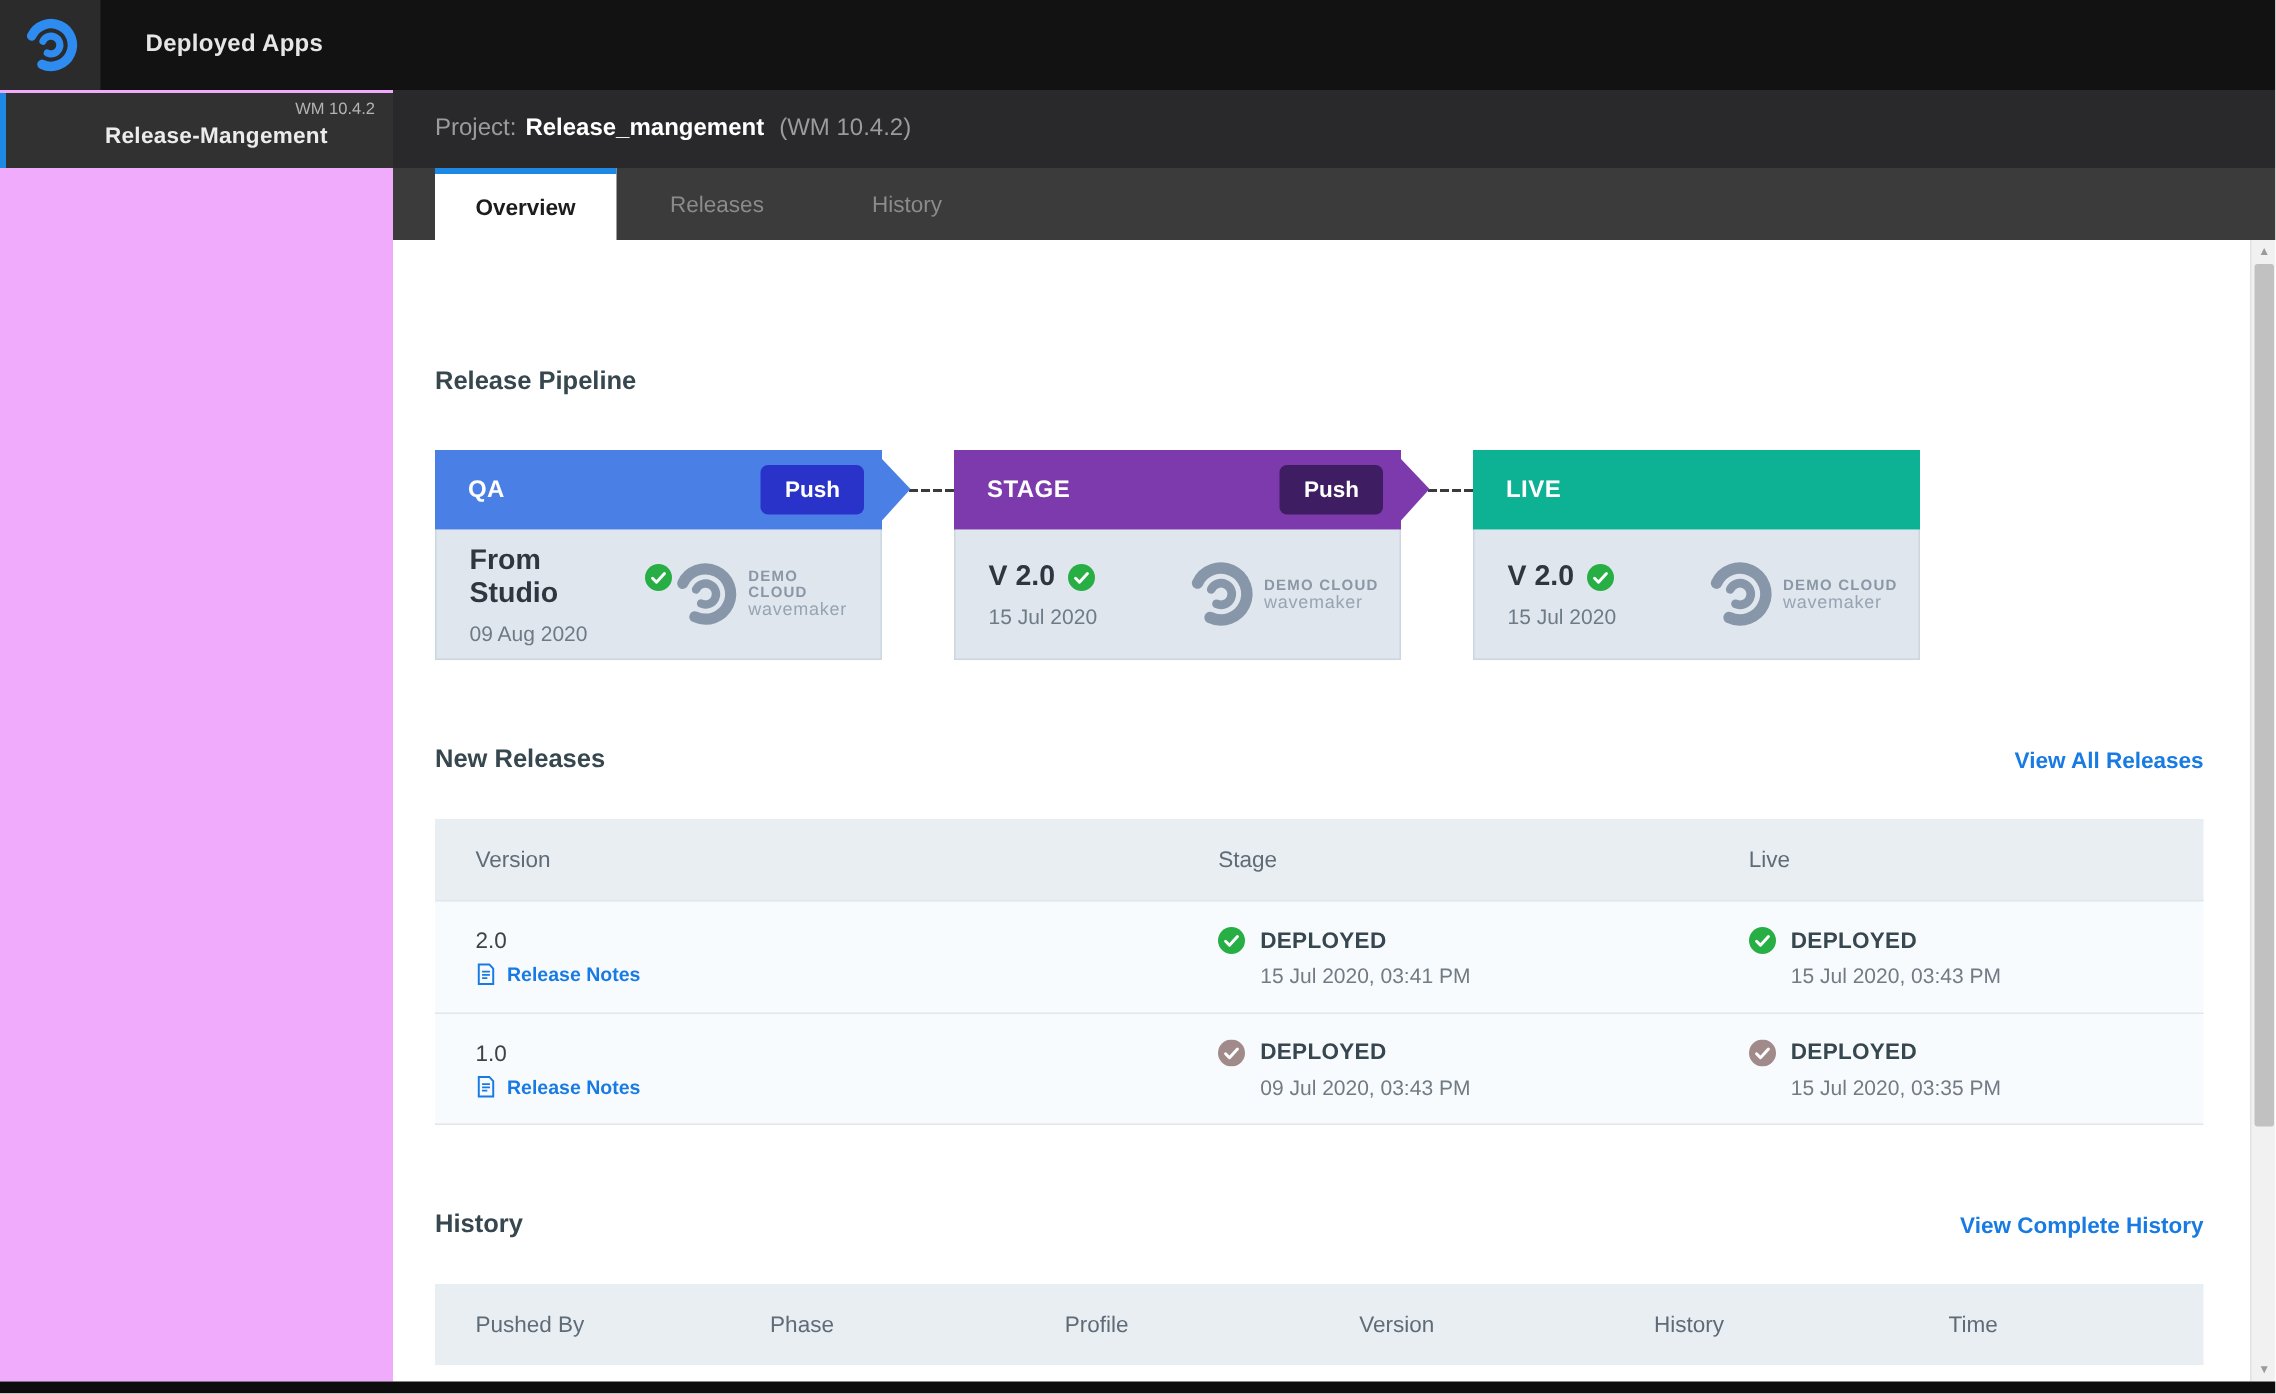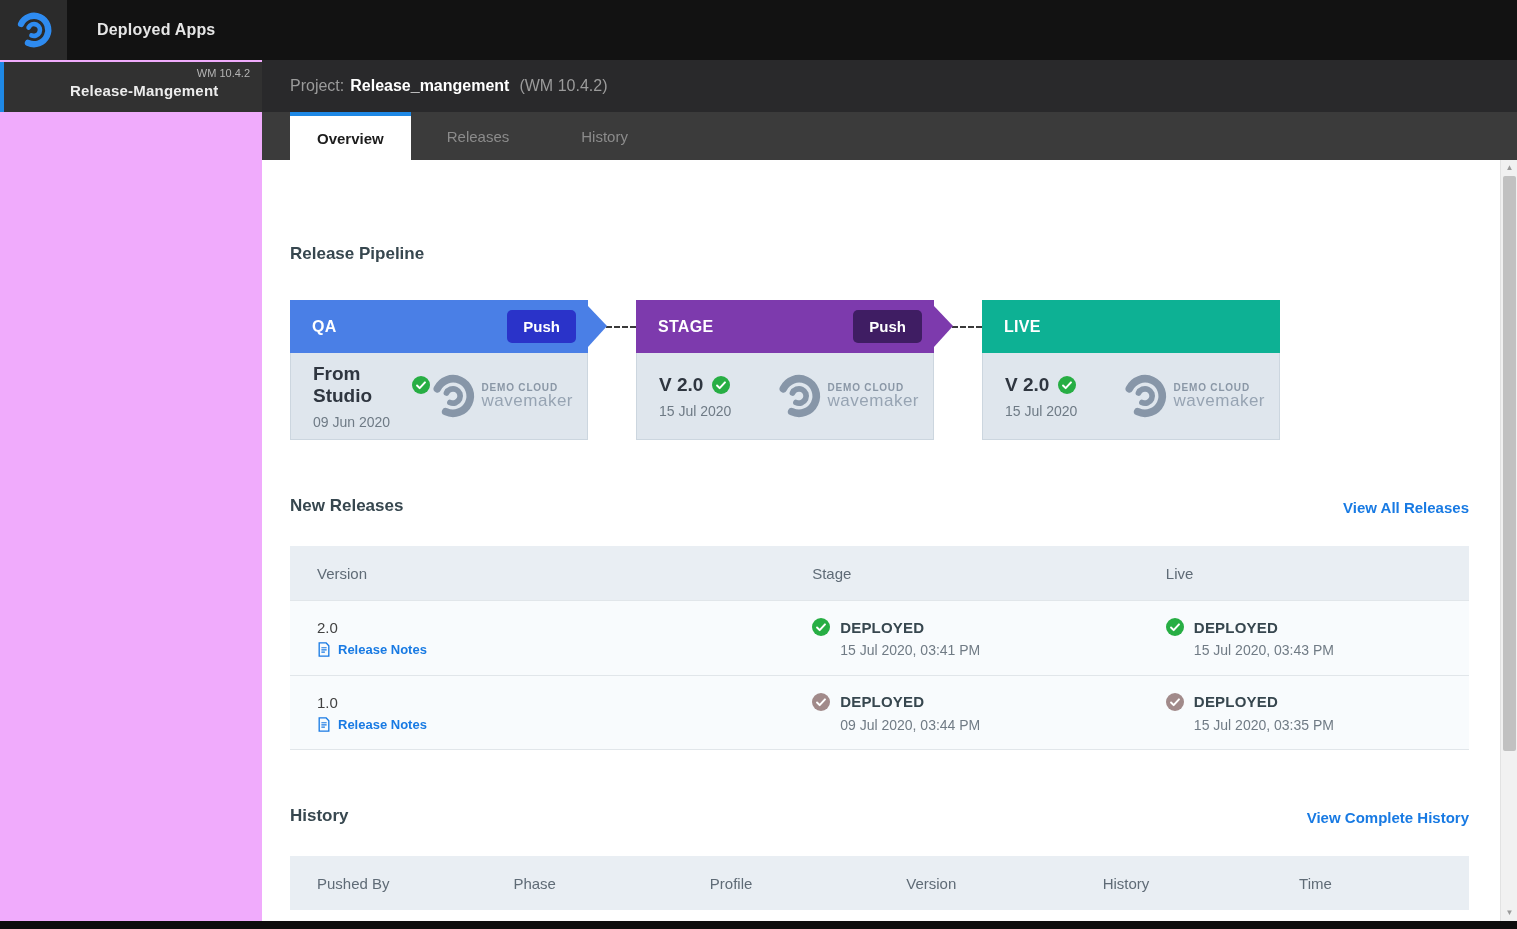--- a/index.html
+++ b/index.html
@@ -62,21 +62,21 @@
 
   .check { display:inline-block; width:18px; height:18px; margin-left:9px; }
   .check svg { display:block; }
   .check-green { color:#27ae44; }
   .check-muted { color:#a18a8a; }
 
   
   .wm-logo { display:flex; align-items:center; color:#8796a8; }
   .wm-logo-text { margin-left:6px; }
   .wm-line1 { font-size:10px; font-weight:bold; color:#8a97a6; letter-spacing:.8px; }
-  .wm-line2 { font-size:17px; color:#97a4b3; letter-spacing:.5px; margin-top:-2px;text-align:right; }
+  .wm-line2 { font-size:12px; color:#97a4b3; letter-spacing:.5px; margin-top:-2px; }
 
   
   .nr-head { margin-top:56px; }
   .data-table { margin-top:30px; width:100%; }
   .t-header { display:flex; background:#e9eef3; height:54px; align-items:center; }
   .t-header .th { color:#5f6b76; font-size:15px; padding-left:27px; }
   .col-version { width:42%; } .col-stage { width:30%; } .col-live { width:28%; }
   .t-row { display:flex; background:#f8fbfd; height:75px; align-items:center; border-top:1px solid #e1e6ea; }
   .t-row:last-child { border-bottom:1px solid #e1e6ea; }
   .cell { padding-left:27px; }
@@ -155,21 +155,21 @@
               <div>
                 <div class="stage-ver-line">
                   <span class="stage-ver">From Studio</span>
                   <span class="check check-green">
                     <svg width="18" height="18" viewBox="0 0 20 20">
                         <circle cx="10" cy="10" r="10" fill="currentColor"></circle>
                         <path d="M5.6 10.6l2.9 2.9 5.9-6.4" stroke="#fff" stroke-width="2.2" fill="none" stroke-linecap="round" stroke-linejoin="round"></path>
                       </svg>
                   </span>
                 </div>
-                <div class="stage-date">09 Jun 2020</div>
+                <div class="stage-date">09 Aug 2020</div>
               </div>
               <div class="wm-logo">
                 <svg width="46" height="46" viewBox="0 0 48 48">
                   <g transform="rotate(115 24 24)" fill="none" stroke="currentColor" stroke-linecap="round">
                     <path d="M42 24 A18 18 0 1 0 24 42" stroke-width="8"></path>
                     <path d="M31.5 24 A7.5 7.5 0 1 0 24 31.5" stroke-width="6"></path>
                   </g>
                 </svg>
                 <div class="wm-logo-text">
                   <div class="wm-line1">DEMO CLOUD</div>
@@ -310,21 +310,21 @@
             <div class="cell col-stage">
               <div class="status-line">
                 <span class="check check-muted">
                   <svg width="18" height="18" viewBox="0 0 20 20">
                       <circle cx="10" cy="10" r="10" fill="currentColor"></circle>
                       <path d="M5.6 10.6l2.9 2.9 5.9-6.4" stroke="#fff" stroke-width="2.2" fill="none" stroke-linecap="round" stroke-linejoin="round"></path>
                     </svg>
                 </span>
                 <span class="status-txt">DEPLOYED</span>
               </div>
-              <div class="status-time">09 Jul 2020, 03:44 PM</div>
+              <div class="status-time">09 Jul 2020, 03:43 PM</div>
             </div>
             <div class="cell col-live">
               <div class="status-line">
                 <span class="check check-muted">
                   <svg width="18" height="18" viewBox="0 0 20 20">
                       <circle cx="10" cy="10" r="10" fill="currentColor"></circle>
                       <path d="M5.6 10.6l2.9 2.9 5.9-6.4" stroke="#fff" stroke-width="2.2" fill="none" stroke-linecap="round" stroke-linejoin="round"></path>
                     </svg>
                 </span>
                 <span class="status-txt">DEPLOYED</span>

